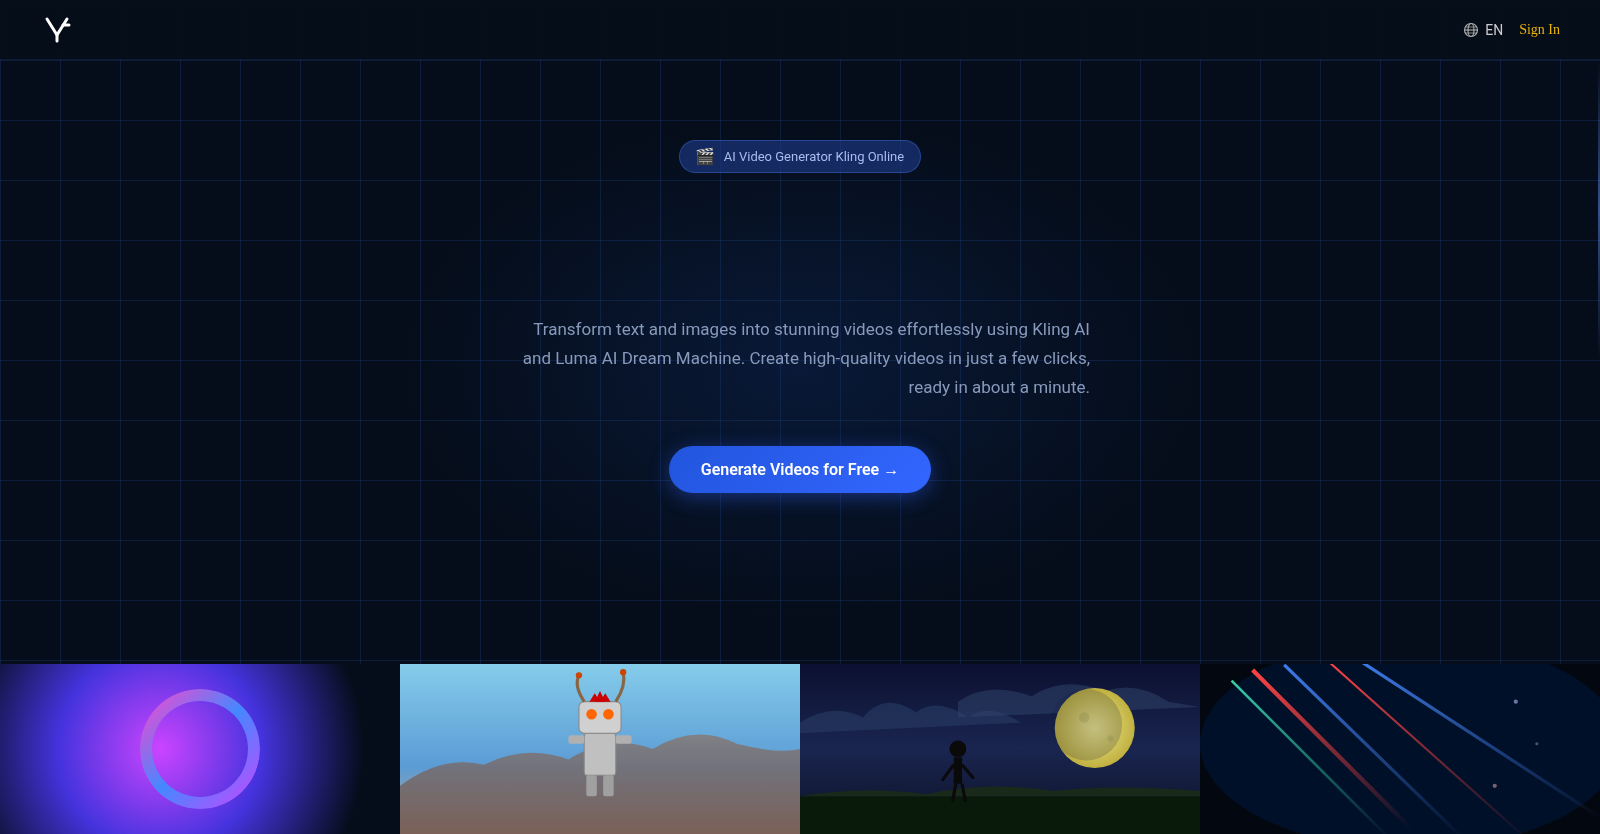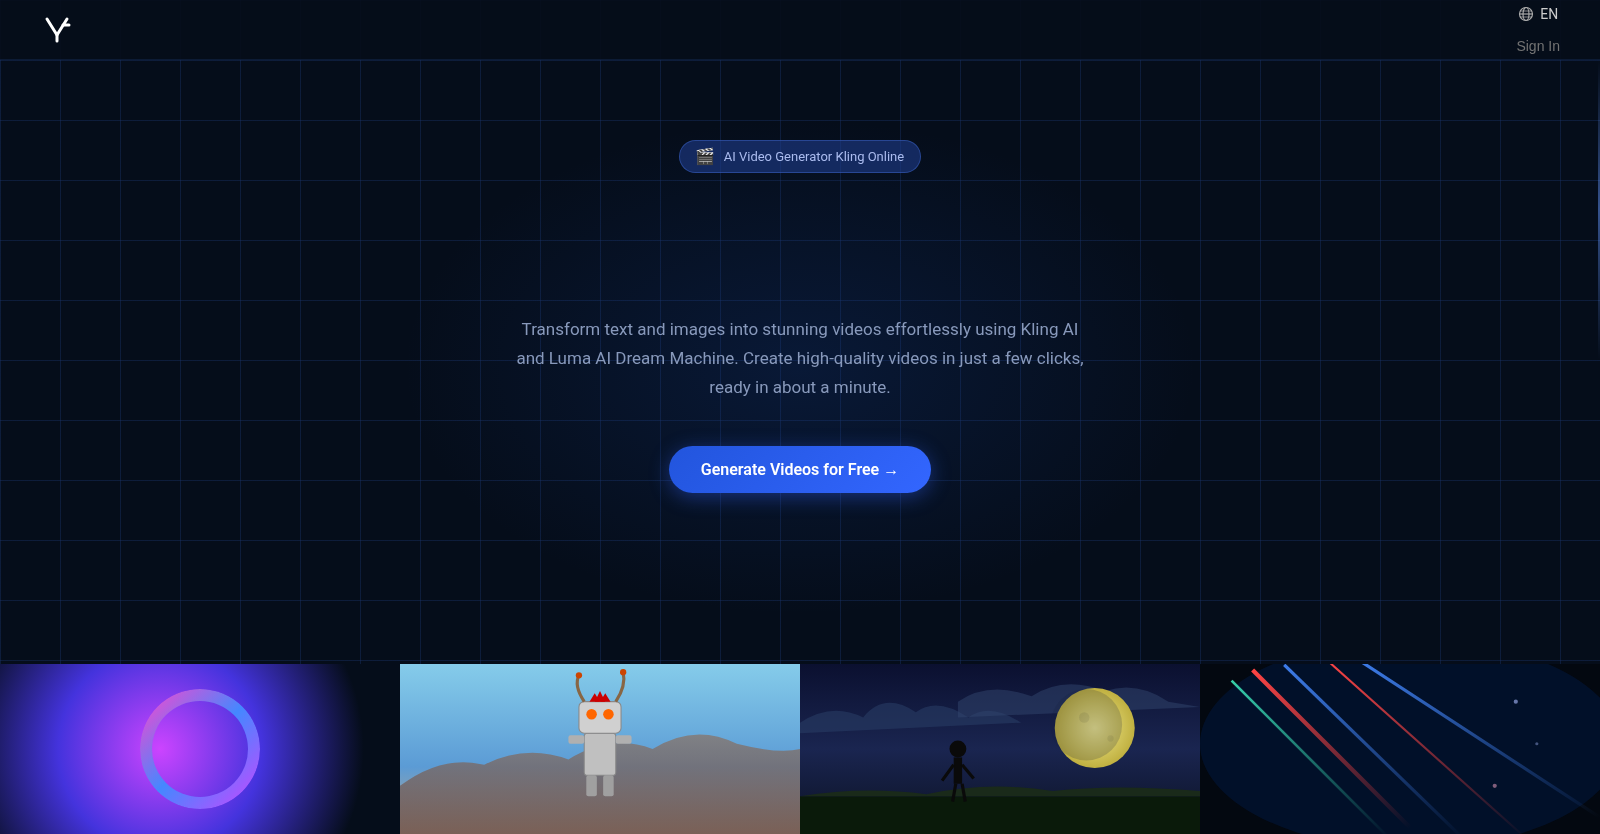--- a/index.html
+++ b/index.html
@@ -89,41 +89,40 @@
       transition: color 0.2s;
     }
 
     .nav-link.active {
       color: #ffffff;
       font-weight: 500;
     }
 
     .navbar-right {
       display: flex;
-      align-items: center;
+      align-items: flex-end;
       gap: 16px;
-      flex-direction: column;
     }
 
     .lang-selector {
       display: flex;
       align-items: center;
       gap: 6px;
       color: #cccccc;
       font-size: 14px;
       cursor: pointer;
     }
 
     .sign-in-btn {
-      color: #737373;
+      color: #eab308;
       font-size: 14px;
       cursor: pointer;
       background: none;
       border: none;
-      font-family: Liberation Sans, sans-serif;
+      font-family: Liberation Serif, serif;
       transition: color 0.2s;
     }
 
     
     .hero {
       position: relative;
       z-index: 5;
       display: flex;
       flex-direction: column;
       align-items: center;
@@ -157,20 +156,21 @@
       color: #ffffff;
       margin-bottom: 24px;
     }
 
     .hero-subtitle {
       font-size: 17px;
       line-height: 1.7;
       color: #8899bb;
       max-width: 580px;
       margin-bottom: 44px;
+      text-align: right;
     }
 
     .cta-button {
       display: inline-flex;
       align-items: center;
       gap: 10px;
       background: linear-gradient(135deg, #2255dd, #3366ff);
       color: #ffffff;
       font-size: 16px;
       font-weight: 600;

